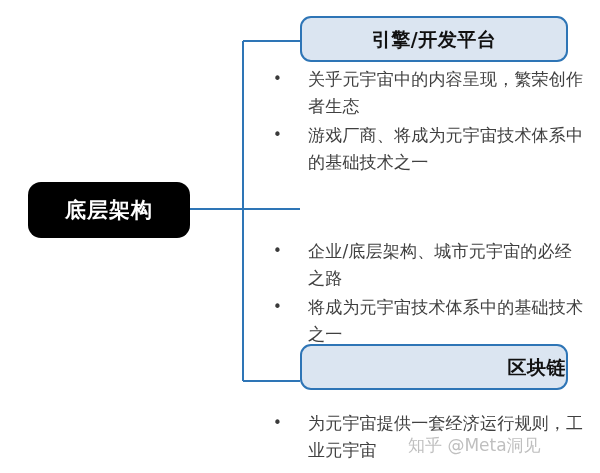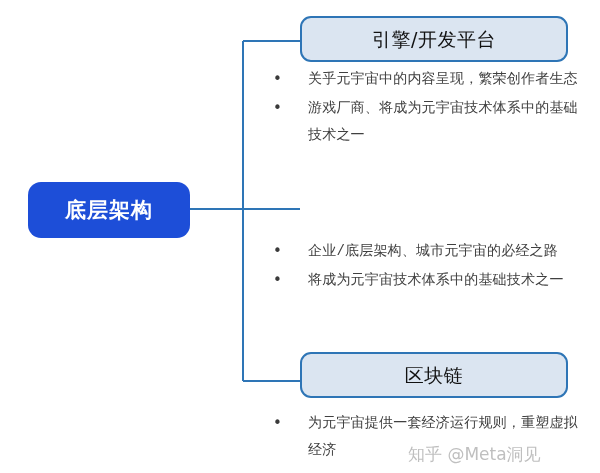--- a/index.html
+++ b/index.html
@@ -25,21 +25,21 @@
     height: 473px;
   }
 
   
   .root-node {
     position: absolute;
     left: 28px;
     top: 182px;
     width: 162px;
     height: 56px;
-    background: #1d4ed8;
+    background: #000000;
     border-radius: 13px;
     display: flex;
     align-items: center;
     justify-content: center;
     box-sizing: border-box;
   }
   .root-node-label {
     color: #ffffff;
     font-size: 21px;
     font-weight: bold;
@@ -68,29 +68,29 @@
     border: 2px solid #2e75b6;
     border-radius: 11px;
     box-sizing: border-box;
     display: flex;
     align-items: center;
     justify-content: center;
   }
   .cat-header-label {
     color: #111111;
     font-size: 19px;
-    font-weight: normal;
+    font-weight: bold;
     line-height: 1;
     white-space: nowrap;
     letter-spacing: 0.5px;
   }
 
   .cat-header.pos-0 { top: 16px; }
   .cat-header.pos-1 { top: 188px; }
-  .cat-header.pos-2 { top: 352px; }
+  .cat-header.pos-2 { top: 344px; justify-content: flex-end; }
 
   
   .bullet-list {
     position: absolute;
     left: 268px;
     width: 320px;
   }
   .bullet-list.pos-0 { top: 66px; }
   .bullet-list.pos-1 { top: 238px; }
   .bullet-list.pos-2 { top: 410px; }
@@ -106,33 +106,32 @@
     color: #3a3a3a;
     font-size: 15px;
     line-height: 27px;
     text-align: left;
     padding-left: 5px;
     box-sizing: border-box;
   }
   .bullet-text {
     flex: 1 1 auto;
     color: #404040;
-    font-size: 14px;
+    font-size: 17px;
     line-height: 27px;
     letter-spacing: 0.2px;
     padding-left: 20px;
     box-sizing: border-box;
-    font-family: Liberation Mono, monospace;
   }
 
   
   .watermark {
     position: absolute;
     left: 408px;
-    top: 446px;
+    top: 437px;
     color: #b4b4b4;
     font-size: 17px;
     line-height: 1;
     white-space: nowrap;
     opacity: 0.85;
   }
 </style>
 </head>
 <body>
 
@@ -181,19 +180,19 @@
       <span class="bullet-text">将成为元宇宙技术体系中的基础技术之一</span>
     </div>
   </div>
 
   <div class="cat-header pos-2">
     <span class="cat-header-label">区块链</span>
   </div>
   <div class="bullet-list pos-2">
     <div class="bullet-item">
       <span class="bullet-dot">•</span>
-      <span class="bullet-text">为元宇宙提供一套经济运行规则，重塑虚拟经济</span>
+      <span class="bullet-text">为元宇宙提供一套经济运行规则，工业元宇宙</span>
     </div>
   </div>
 
   <div class="watermark">知乎 @Meta洞见</div>
 
 </div>
 
 </body></html>

